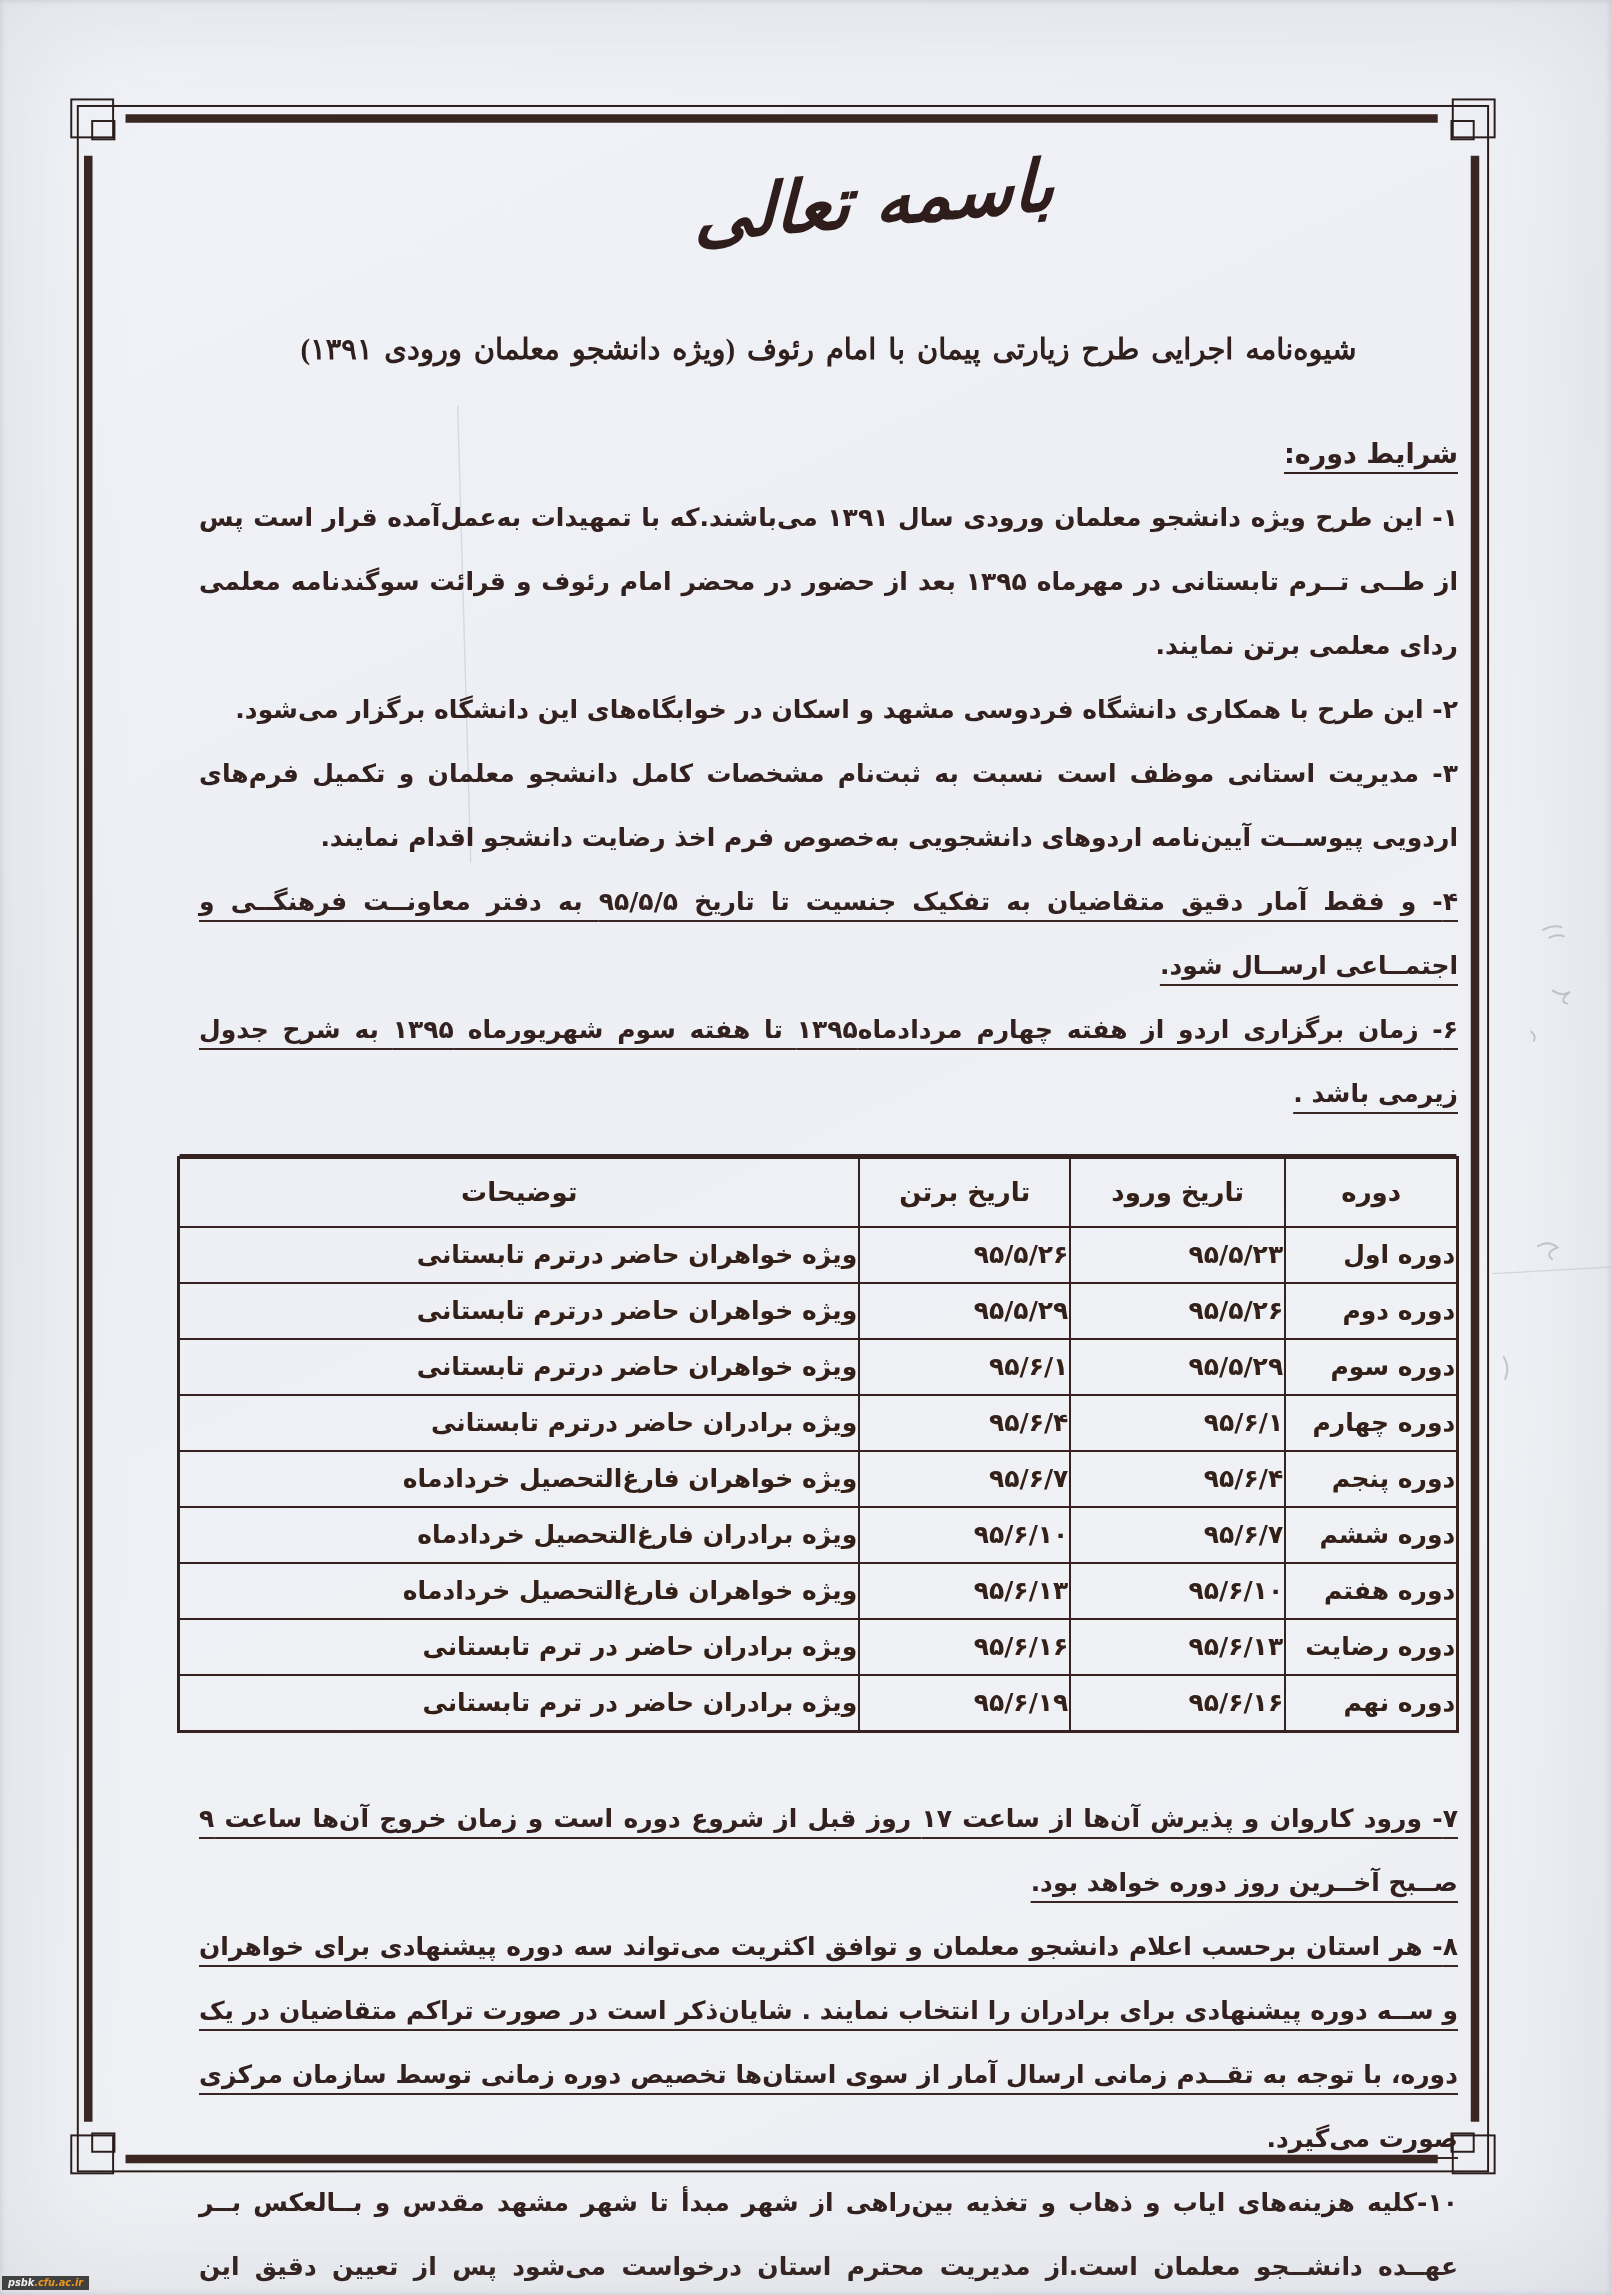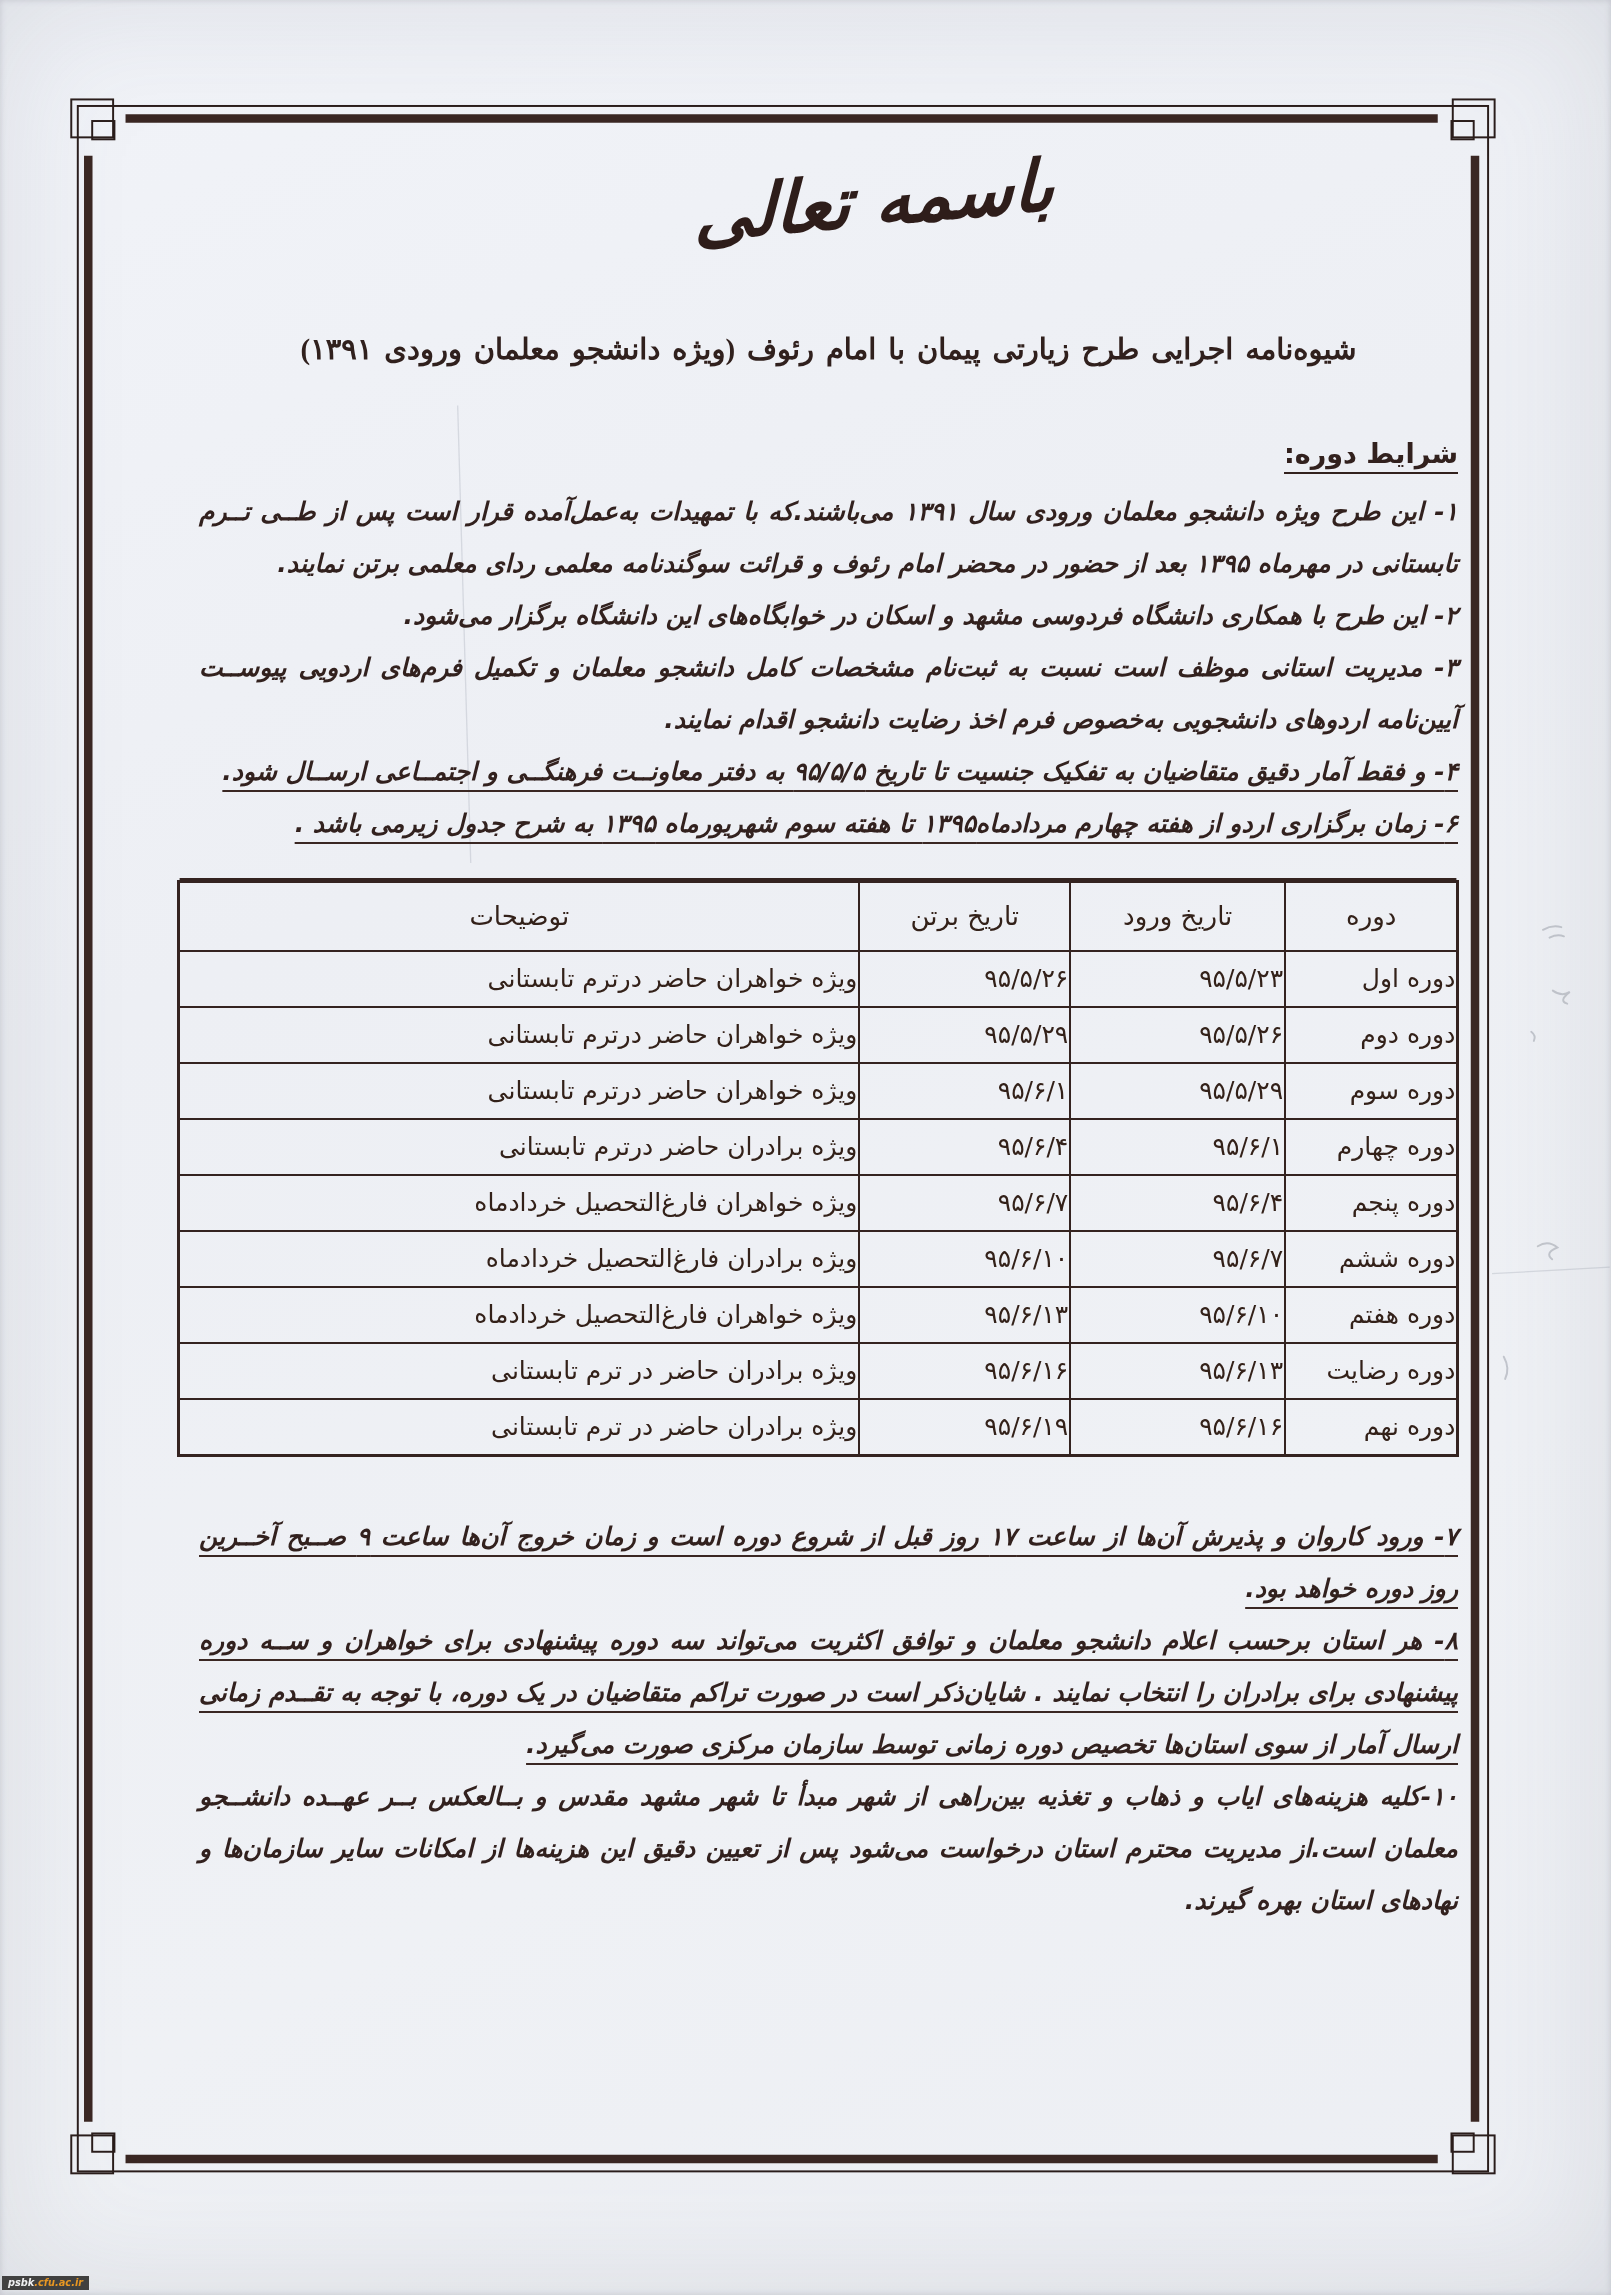--- a/index.html
+++ b/index.html
@@ -32,37 +32,37 @@
   .doc-title{
     text-align:center;font-size:29px;font-weight:bold;word-spacing:4.6px;
     margin:11.8px 0 72px 0;color:#30201d;font-family:Liberation Serif, serif;
   }
   .sec-heading{
     display:inline-block;font-size:27px;font-weight:bold;
     text-decoration:underline;text-decoration-thickness:2px;text-underline-offset:9.2px;
     margin:0 0 17px 0;
   }
   .item{
-    margin:0;font-size:25px;font-weight:bold;line-height:52px;
-    text-align:justify;color:#32211e;font-style:italic;
+    margin:0;font-size:25px;font-weight:bold;line-height:64px;
+    text-align:justify;color:#32211e;
   }
   .u{
     text-decoration:underline;text-decoration-thickness:2px;
     text-underline-offset:9.8px;text-decoration-color:#3a2723;
   }
   table.sched{
     border-collapse:collapse;direction:rtl;
     width:calc(100% + 23px);margin:27.5px -?px 52px 0;
     margin-right:-1.3px;margin-left:-21.6px;
     table-layout:fixed;
   }
   table.sched{margin-top:30px;margin-bottom:54px;}
   .sched th,.sched td{
     border:2.6px solid #342320;
-    font-weight:normal;vertical-align:middle;
+    font-weight:bold;vertical-align:middle;
     color:#332119;
   }
   .sched th{height:65px;font-size:26px;}
   .sched td{height:52px;font-size:25px;}
   .sched .c-period{width:13.5%;}
   .sched .c-entry{width:16.8%;}
   .sched .c-exit{width:16.5%;}
   .sched .c-notes{width:53.2%;}
   .sched{border:3.3px solid #342320;box-shadow:0 -4.6px 0 -2.6px #342320;}
   .watermark{

